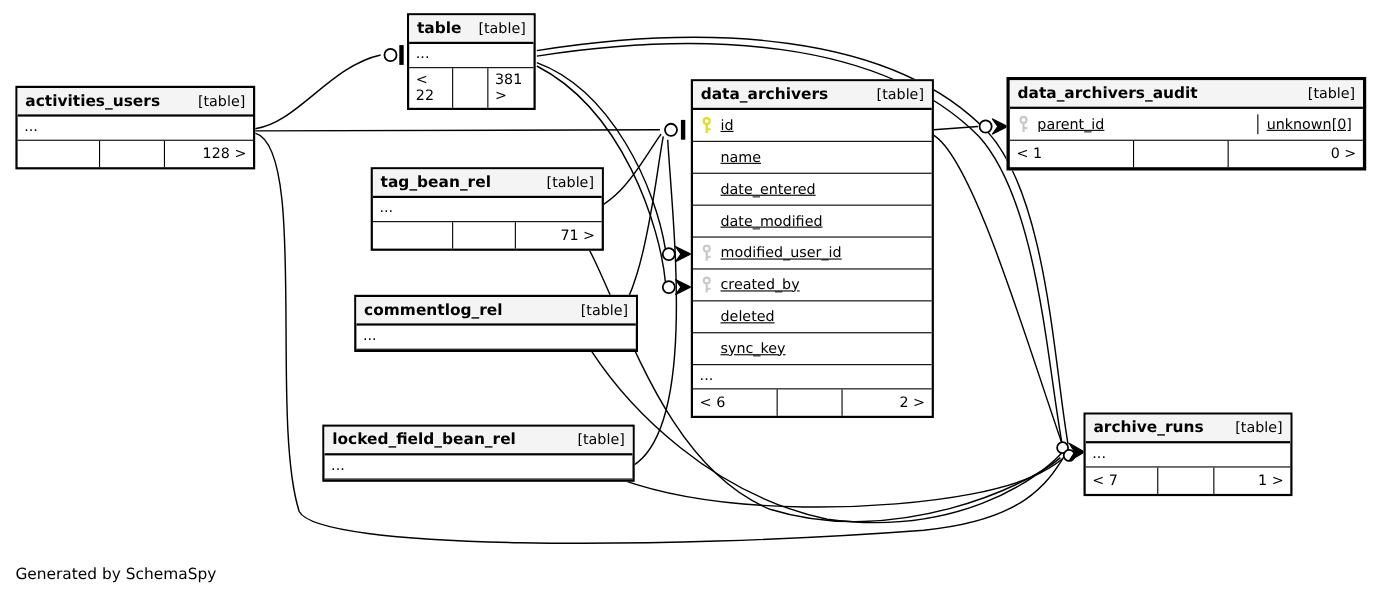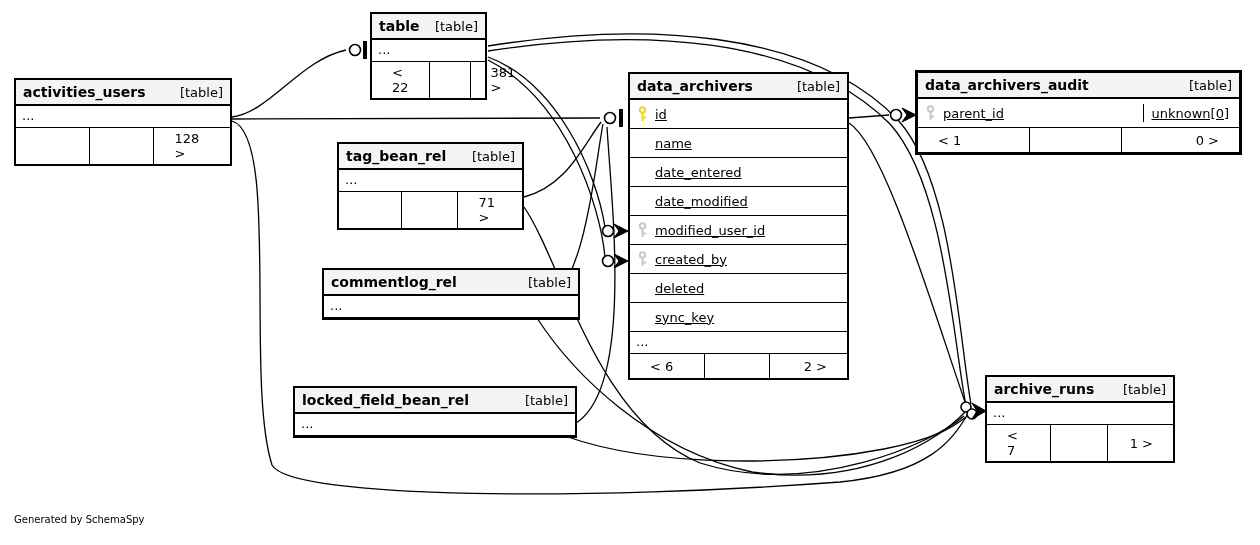--- a/index.html
+++ b/index.html
@@ -12,30 +12,30 @@
        border-bottom:2px solid #000;padding:4px 7px;gap:10px;}
   .tname{font-weight:bold;font-size:14px;white-space:nowrap;}
   .ttag{font-size:13px;white-space:nowrap;}
   .row{display:flex;align-items:center;border-bottom:1px solid #000;padding:5px 6px;gap:6px;min-height:18px;text-decoration:underline;}
   .row:last-child{border-bottom:none;}
   .row .cname{white-space:nowrap;}
   .row .ctype{margin-left:auto;border-left:1px solid #000;align-self:stretch;display:flex;
               align-items:center;padding:0 4px 0 8px;white-space:nowrap;}
   .dots{padding:3px 6px 4px 6px;border-bottom:1px solid #000;line-height:14px;}
   .ftr{display:flex;align-items:stretch;}
-  .ftr span{padding:3px 20px;min-height:18px;display:flex;align-items:center;}
+  .ftr span{padding:3px 6px;min-height:18px;display:flex;align-items:center;}
   .ftr .f1{flex:1.1;justify-content:flex-start;}
   .ftr .f2{flex:0.8;border-left:1px solid #000;}
   .ftr .f3{flex:1.2;border-left:1px solid #000;justify-content:flex-end;}
   .keyicon{display:inline-block;width:13px;height:16px;flex:0 0 13px;}
   .keyicon svg{display:block;}
   .key-pk{color:#dede1e;}
   .key-fk{color:#c9c9c9;}
   .keyspacer{display:inline-block;width:13px;flex:0 0 13px;}
-  #credit{position:absolute;left:14px;top:514px;z-index:2;font-size:10px;}
+  #credit{position:absolute;left:14px;top:514px;z-index:2;font-size:14px;}
   path.rel{fill:none;stroke:#000;stroke-width:1.3px;}
   circle.endpt{fill:#fff;stroke:#000;stroke-width:1.6px;}
   .endbar{fill:#000;}
   .endarrow{fill:#000;stroke:#000;}
 </style>
 </head>
 <body>
 
 <div id="canvas">
 
@@ -109,21 +109,21 @@
       <span class="ttag">[table]</span>
     </div>
     <div class="dots">...</div>
     <div class="ftr">
       <span class="f1"></span>
       <span class="f2"></span>
       <span class="f3">128 &gt;</span>
     </div>
   </div>
 
-  <div class="tbl" style="left:337px;top:142px;width:187px;">
+  <div class="tbl" style="left:337px;top:152px;width:212px;">
     <div class="hdr">
       <span class="tname">tag_bean_rel</span>
       <span class="ttag">[table]</span>
     </div>
     <div class="dots">...</div>
     <div class="ftr">
       <span class="f1"></span>
       <span class="f2"></span>
       <span class="f3">71 &gt;</span>
     </div>

